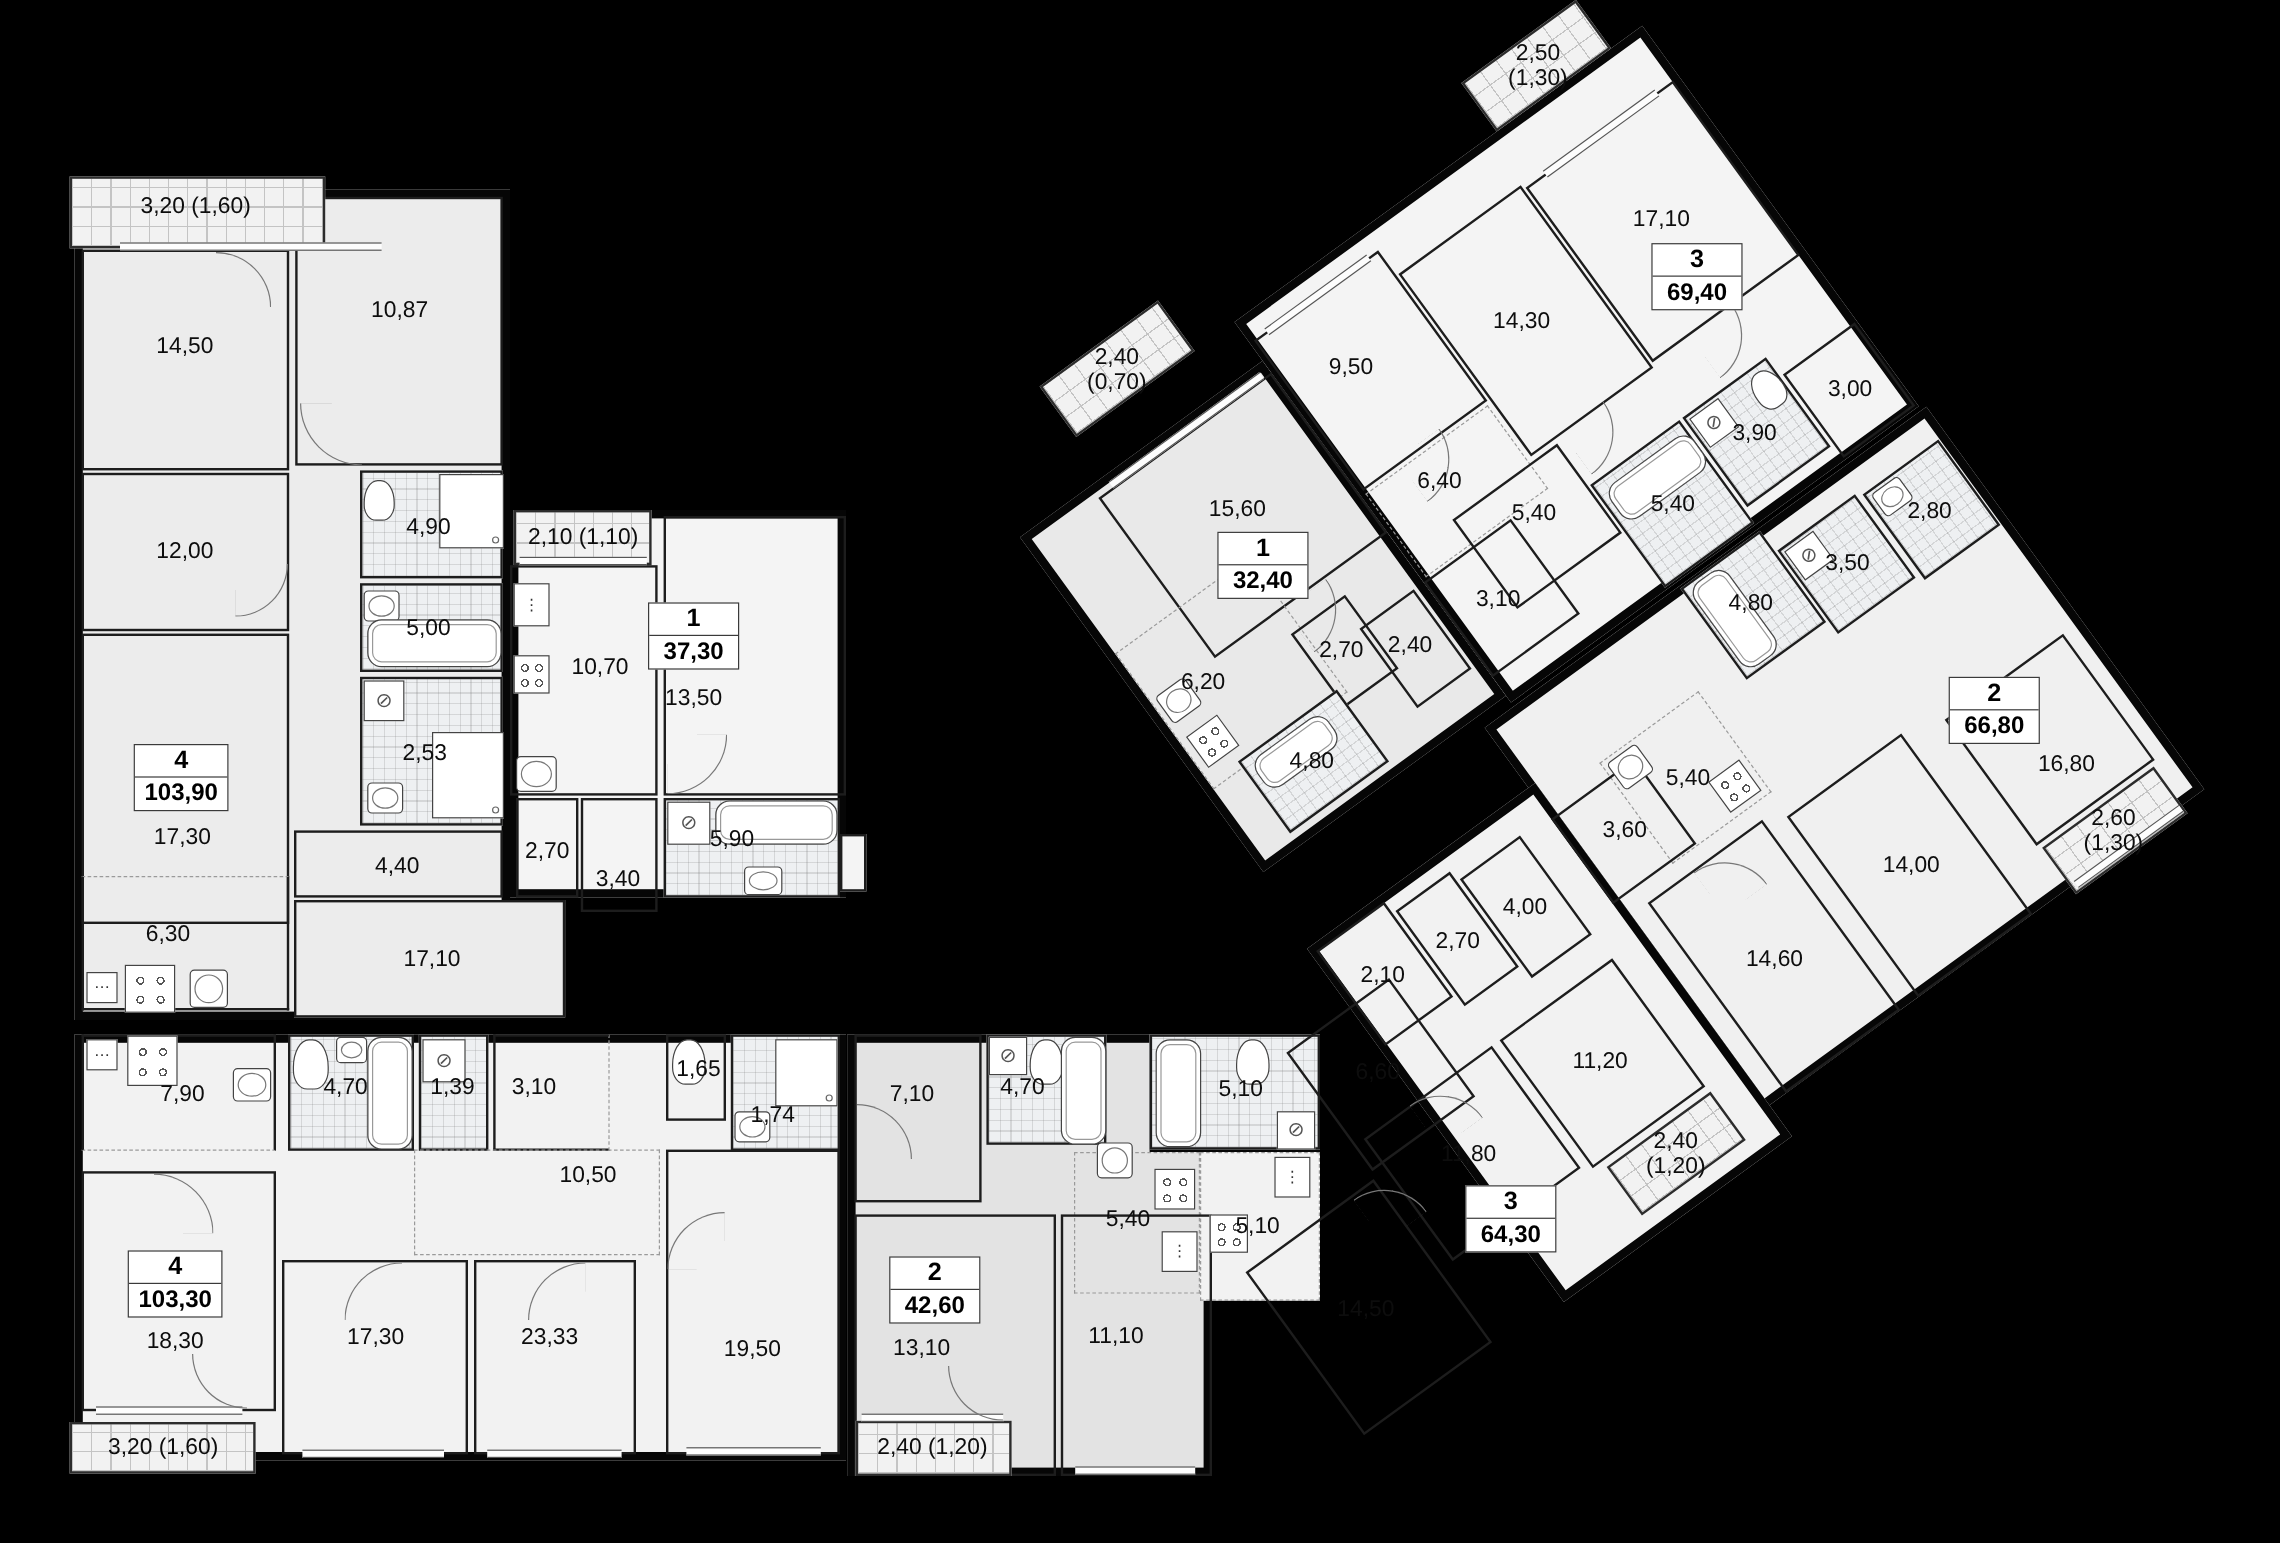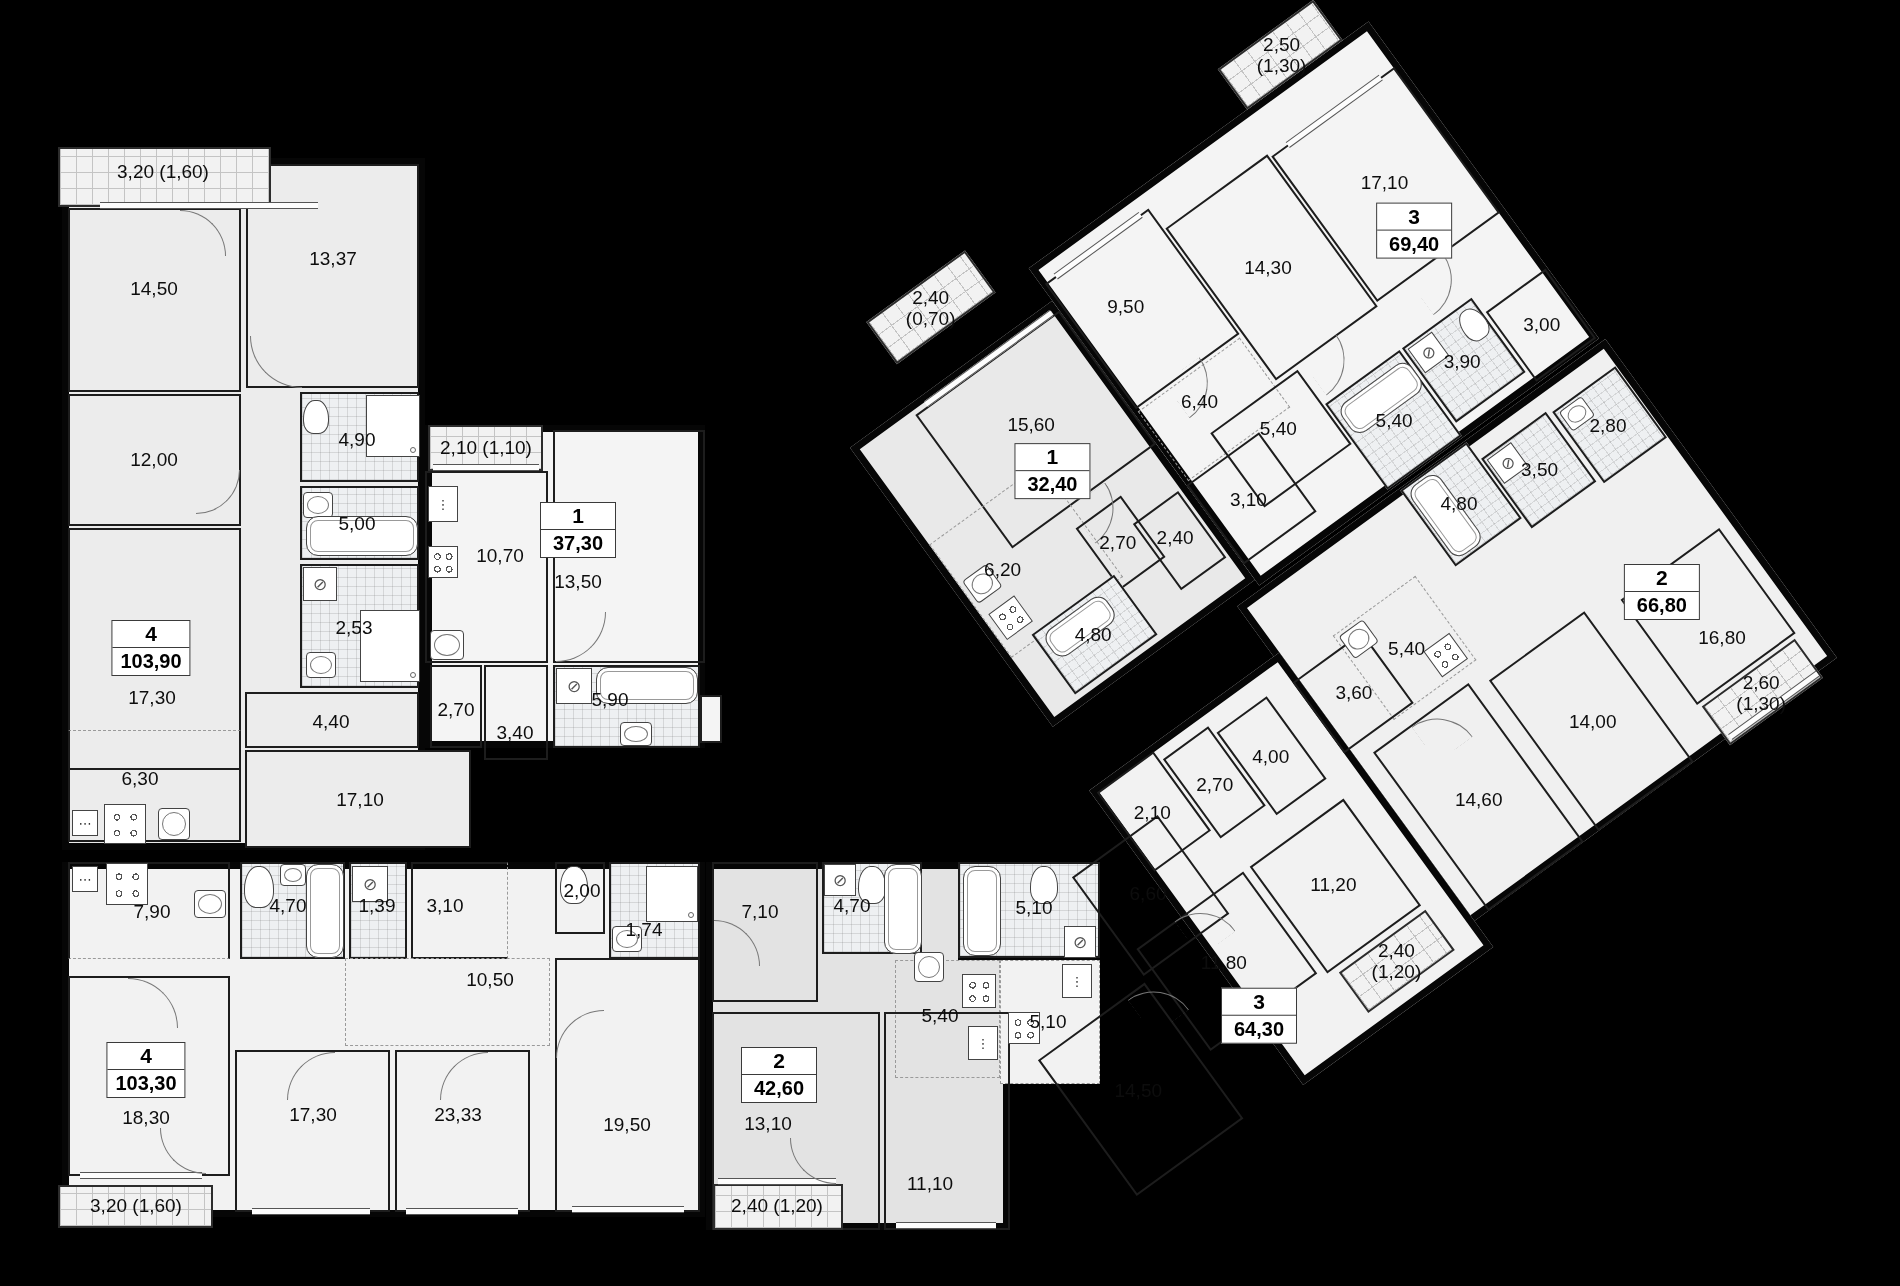--- a/index.html
+++ b/index.html
@@ -288,21 +288,21 @@
   <div class="wc" style="left:1030px;top:866px;width:26px;height:36px"></div>
   <div class="wsh" style="left:1064px;top:926px;width:30px;height:30px">⊘</div>
   <div class="snk" style="left:914px;top:952px;width:28px;height:28px"></div>
   <div class="stv" style="left:962px;top:974px;width:32px;height:32px"></div>
   <div class="frg" style="left:968px;top:1026px;width:28px;height:32px">⋮</div>
   <div class="stv" style="left:1008px;top:1012px;width:30px;height:30px"></div>
   <div class="frg" style="left:1062px;top:964px;width:28px;height:32px">⋮</div>
 
   <div class="lbl" style="left:163px;top:172px">3,20 (1,60)</div>
   <div class="lbl" style="left:154px;top:289px">14,50</div>
-  <div class="lbl" style="left:333px;top:259px">13,37</div>
+  <div class="lbl" style="left:333px;top:259px">10,87</div>
   <div class="lbl" style="left:154px;top:460px">12,00</div>
   <div class="lbl" style="left:357px;top:440px">4,90</div>
   <div class="lbl" style="left:357px;top:524px">5,00</div>
   <div class="lbl" style="left:354px;top:628px">2,53</div>
   <div class="lbl" style="left:152px;top:698px">17,30</div>
   <div class="lbl" style="left:331px;top:722px">4,40</div>
   <div class="lbl" style="left:140px;top:779px">6,30</div>
   <div class="lbl" style="left:360px;top:800px">17,10</div>
   <div class="badge" style="left:151px;top:648px">
     <div class="bn">4</div>
@@ -318,38 +318,38 @@
   <div class="badge" style="left:578px;top:530px">
     <div class="bn">1</div>
     <div class="ba">37,30</div>
   </div>
 
   <div class="lbl" style="left:136px;top:1206px">3,20 (1,60)</div>
   <div class="lbl" style="left:152px;top:912px">7,90</div>
   <div class="lbl" style="left:288px;top:906px">4,70</div>
   <div class="lbl" style="left:377px;top:906px">1,39</div>
   <div class="lbl" style="left:445px;top:906px">3,10</div>
-  <div class="lbl" style="left:582px;top:891px">2,00</div>
+  <div class="lbl" style="left:582px;top:891px">1,65</div>
   <div class="lbl" style="left:644px;top:930px">1,74</div>
   <div class="lbl" style="left:490px;top:980px">10,50</div>
   <div class="lbl" style="left:146px;top:1118px">18,30</div>
   <div class="lbl" style="left:313px;top:1115px">17,30</div>
   <div class="lbl" style="left:458px;top:1115px">23,33</div>
   <div class="lbl" style="left:627px;top:1125px">19,50</div>
   <div class="badge" style="left:146px;top:1070px">
     <div class="bn">4</div>
     <div class="ba">103,30</div>
   </div>
 
   <div class="lbl" style="left:777px;top:1206px">2,40 (1,20)</div>
   <div class="lbl" style="left:760px;top:912px">7,10</div>
   <div class="lbl" style="left:852px;top:906px">4,70</div>
   <div class="lbl" style="left:940px;top:1016px">5,40</div>
   <div class="lbl" style="left:768px;top:1124px">13,10</div>
-  <div class="lbl" style="left:930px;top:1184px">11,10</div>
+  <div class="lbl" style="left:930px;top:1114px">11,10</div>
   <div class="badge" style="left:779px;top:1075px">
     <div class="bn">2</div>
     <div class="ba">42,60</div>
   </div>
 
   <div class="lbl" style="left:1034px;top:908px">5,10</div>
   <div class="lbl" style="left:1048px;top:1022px">5,10</div>
 
 </div>
 

